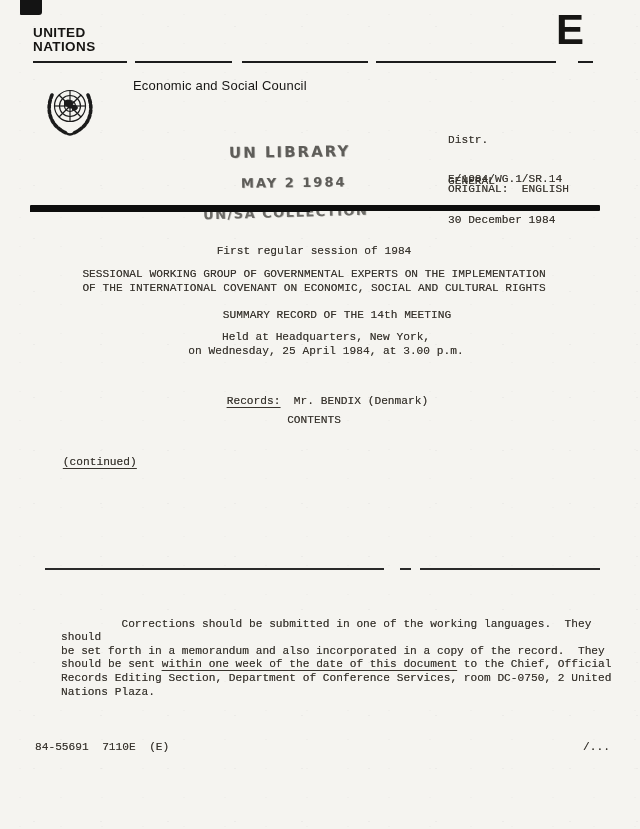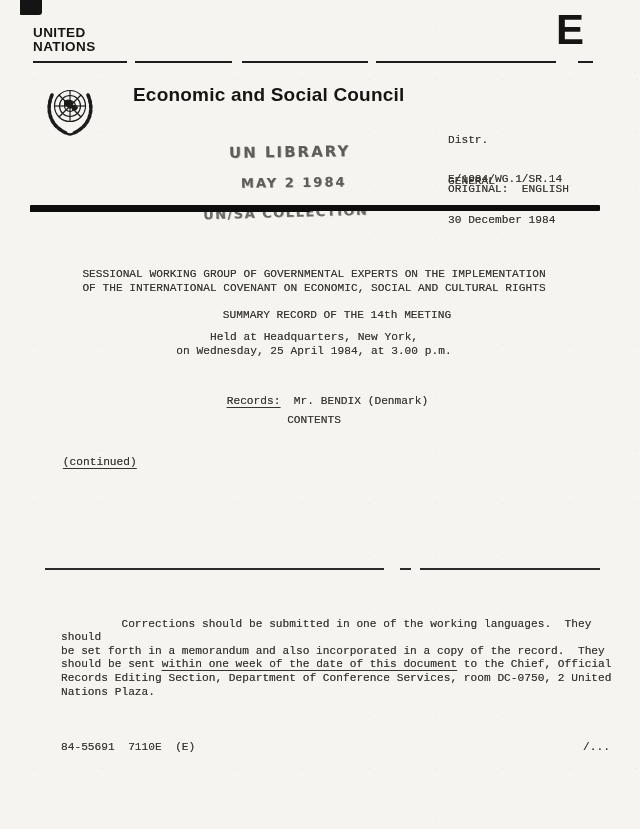--- a/index.html
+++ b/index.html
@@ -25,49 +25,49 @@
   }
   .sans { font-family:"Liberation Sans","DejaVu Sans",sans-serif; color:#161513; }
   .center { text-align:center; }
   .u { text-decoration:underline; text-underline-offset:2.5px; }
   .corner-mark { left:20px; top:0; width:22px; height:15px; background:#141414; border-radius:0 0 3px 1px; }
   .org-name { left:33px; top:26px; font-size:13.5px; font-weight:bold; line-height:13.5px; letter-spacing:0.4px; }
   .doc-letter { left:556px; top:6px; font-size:42px; font-weight:bold; letter-spacing:-1px; }
   .rule-top { top:61px; left:33px; width:523px; height:2px;
     background:linear-gradient(90deg,#1c1c1c 0 18%, transparent 18% 19.5%, #1c1c1c 19.5% 38%, transparent 38% 40%, #1c1c1c 40% 64%, transparent 64% 65.5%, #1c1c1c 65.5% 100%); }
   .rule-top-dash { top:61px; left:578px; width:15px; height:2px; background:#1c1c1c; }
-  .council-title { left:133px; top:84px; font-size:19px; font-weight:bold; letter-spacing:0.2px; }
+  .council-title { left:133px; top:78px; font-size:13px; font-weight:normal; letter-spacing:0.2px; }
   .distr-block { left:448px; top:107px; }
   .symbol-block { left:448px; top:146px; }
   .original-line { left:448px; top:183px; }
   .stamp {
     font-family:"DejaVu Sans","Liberation Sans",sans-serif;
     font-weight:bold; color:#3e3c38; opacity:0.82;
     letter-spacing:2px; white-space:nowrap;
     text-shadow:0.7px 0.4px 0 rgba(60,58,54,0.4), -0.5px 0 0 rgba(245,244,240,0.5);
     transform:rotate(-0.8deg);
   }
   .stamp-library { left:229px; top:143px; font-size:15px; }
   .stamp-date { left:241px; top:175px; font-size:13px; }
   .stamp-collection { left:203px; top:205px; font-size:13px; z-index:1; opacity:0.75; transform:rotate(-1.6deg); letter-spacing:1.5px; }
   .black-bar { top:205px; left:30px; width:570px; height:6px; background:#0d0d0d; z-index:2; border-radius:1px; }
   .black-bar-tail { top:210px; left:30px; width:280px; height:2px; background:#0d0d0d; z-index:2; }
   .session-line { left:0; top:245px; width:628px; }
   .wg-title { left:0; top:268px; width:628px; }
   .record-title { left:0; top:309px; width:628px;padding-left:46px; }
-  .venue-line { left:0; top:331px; width:628px; }
+  .venue-line { left:12px; top:331px; width:628px; }
   .chairman-line { left:0; top:381px; width:628px; }
   .contents-title { left:0; top:414px; width:628px; }
   .agenda-par { left:36px; top:442px; width:576px; }
   .fn-rule { top:568px; left:45px; width:555px; height:1.5px;
     background:linear-gradient(90deg,#2a2a2a 0 61%, transparent 61% 64%, #2a2a2a 64% 66%, transparent 66% 67.5%, #2a2a2a 67.5% 100%); }
   .fn-par1 { left:45px; top:578px; width:560px; }
   .fn-par2 { left:45px; top:604px; width:562px;margin-left:16px; }
   .fn-par3 { left:45px; top:680px; width:560px; }
-  .job-number { left:61px; top:741px; }
+  .job-number { left:35px; top:741px; }
   .continuation { left:583px; top:741px; }
   .emblem { left:42px; top:83px; width:56px; height:56px; }
 </style>
 </head>
 <body>
 
 <div class="page">
 
   <div class="abs corner-mark"></div>
 
@@ -117,20 +117,21 @@
 
   <div class="abs original-line mono">ORIGINAL:  ENGLISH</div>
 
   <div class="abs stamp stamp-library">UN LIBRARY</div>
   <div class="abs stamp stamp-date">MAY  2 1984</div>
   <div class="abs stamp stamp-collection">UN/SA COLLECTION</div>
 
   <div class="abs black-bar"></div>
   <div class="abs black-bar-tail"></div>
 
+  <div class="abs session-line mono center">First regular session of 1984</div>
 
   <div class="abs wg-title mono center">SESSIONAL WORKING GROUP OF GOVERNMENTAL EXPERTS ON THE IMPLEMENTATION
 OF THE INTERNATIONAL COVENANT ON ECONOMIC, SOCIAL AND CULTURAL RIGHTS</div>
 
   <div class="abs record-title mono center">SUMMARY RECORD OF THE 14th MEETING</div>
 
   <div class="abs venue-line mono center">Held at Headquarters, New York,
 on Wednesday, 25 April 1984, at 3.00 p.m.</div>
 
   <div class="abs chairman-line mono center">

